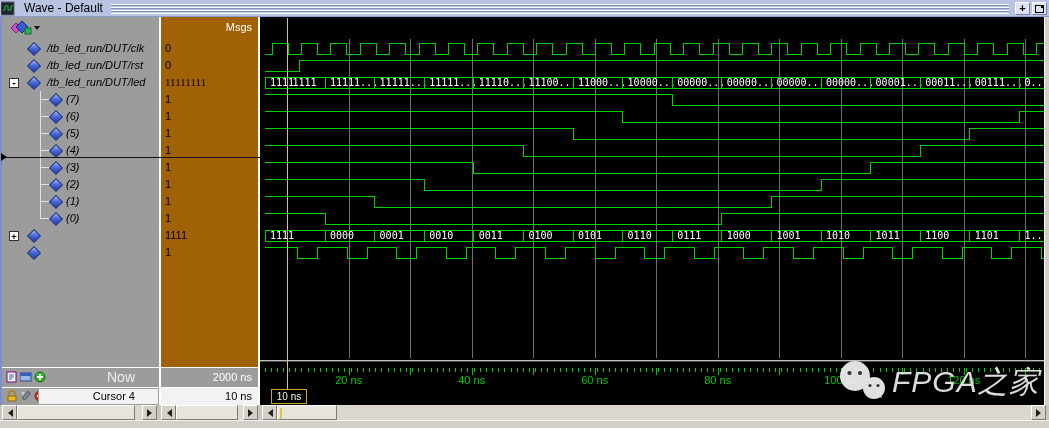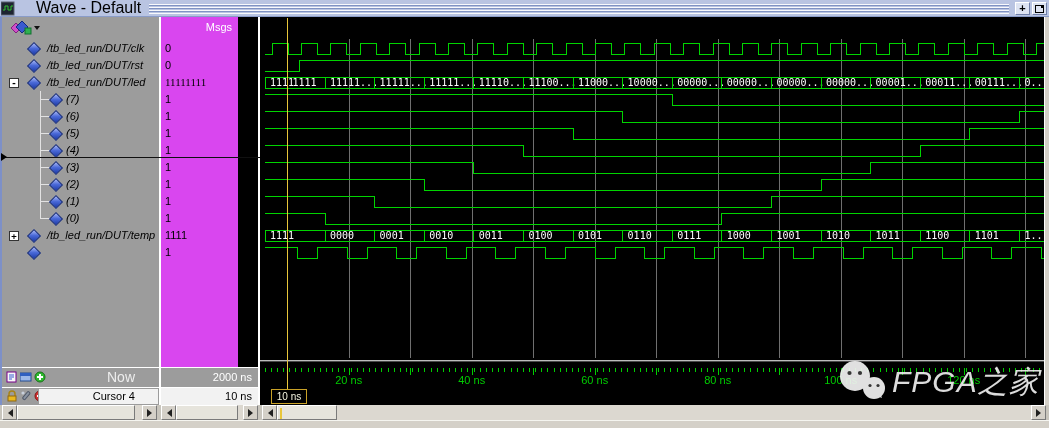--- a/index.html
+++ b/index.html
@@ -1,30 +1,30 @@
 <!DOCTYPE html>
 <html><head>
 <meta charset="utf-8">
 <style>
   html,body{margin:0;padding:0;background:#e0e0e0;}
   #win{position:relative;width:1049px;height:428px;background:#000;font-family:"Liberation Sans",sans-serif;overflow:hidden;}
   
   #titlebar{position:absolute;left:0;top:0;width:1049px;height:17px;background:#b9c4e2;border-bottom:1px solid #8a9cc8;display:flex;align-items:center;box-sizing:border-box;}
   #title-icon{width:15px;height:15px;margin-left:1px;flex:0 0 auto;}
-  #title-text{font-size:16px;color:#000;margin:0 6px 0 20px;white-space:nowrap;}
+  #title-text{font-size:12px;color:#000;margin:0 6px 0 8px;white-space:nowrap;}
   #title-stripes{flex:1 1 auto;height:11px;margin:1px 6px 0 2px;background:repeating-linear-gradient(to bottom,rgba(255,255,255,0) 0 1px,rgba(255,255,255,.9) 1px 2px,rgba(118,138,190,.85) 2px 3px);}
   .tbtn{flex:0 0 auto;width:15px;height:13px;background:#dde3f2;border:1px solid;border-color:#fff #6f7fa8 #6f7fa8 #fff;box-sizing:border-box;margin-right:2px;font:bold 11px/10px "Liberation Sans",sans-serif;text-align:center;color:#000;}
   #btn-dock span{display:block;width:7px;height:6px;border:1px solid #000;margin:2px auto 0;position:relative;}
   #btn-dock span::after{content:"";position:absolute;right:-1px;top:-1px;width:3px;height:3px;background:#000;}
   
   #edge-l{position:absolute;left:0;top:17px;width:2px;height:403px;background:#7d90c8;}
   #bottom-strip{position:absolute;left:0;top:420px;width:1049px;height:8px;background:#d4d0c8;border-top:1px solid #f5f5f0;box-sizing:border-box;}
   
   #names-panel{position:absolute;left:2px;top:17px;width:157px;height:350px;background:#9c9c9c;overflow:hidden;}
-  #values-panel{position:absolute;left:161px;top:17px;width:77px;height:350px;background:#d946ef;overflow:hidden;}
+  #values-panel{position:absolute;left:161px;top:17px;width:97px;height:350px;background:#a16207;overflow:hidden;}
   #sep1{position:absolute;left:159px;top:17px;width:2px;height:388px;background:#fff;}
   #sep2{position:absolute;left:258px;top:17px;width:2px;height:388px;background:#fff;}
   #names-header{position:absolute;left:0;top:0;width:100%;height:21px;}
   #values-header{position:absolute;left:0;top:0;width:100%;height:21px;line-height:21px;text-align:right;padding-right:6px;box-sizing:border-box;color:#fff;font-size:11px;}
   .sig-row{position:absolute;left:0;width:100%;height:17px;}
   .expander{position:absolute;left:7px;top:4px;width:10px;height:10px;background:#fff;border:1px solid #333;font:bold 9px/8px "DejaVu Sans Mono",monospace;text-align:center;color:#000;box-sizing:border-box;}
   .diamond{position:absolute;left:27px;top:4px;width:8px;height:8px;transform:rotate(45deg);background:linear-gradient(135deg,#aab9f8 0%,#4b6ad8 45%,#1c3aa8 100%);border:1px solid #122a80;}
   .d-bit{left:49px;}
   .sig-name{position:absolute;left:45px;top:0;line-height:17px;font-size:11px;color:#000;white-space:nowrap;font-style:italic;}
   .n-bit{left:64px;}
@@ -144,21 +144,20 @@
           <span class="sig-name n-bit">(1)</span>
         </div>
         <div class="sig-row" style="top: 193px;">
           <span class="tree tree-end"></span>
           <span class="diamond d-bit"></span>
           <span class="sig-name n-bit">(0)</span>
         </div>
         <div class="sig-row" style="top: 210px;">
           <span class="expander">+</span>
           <span class="diamond"></span>
-          <span class="sig-name">/tb_led_run/DUT/temp</span>
         </div>
         <div class="sig-row" style="top: 227px;">
           <span class="diamond"></span>
         </div>
       </div>
   </div>
 
   <div id="values-panel">
     <div id="values-header">Msgs</div>
     <div id="val-rows">

